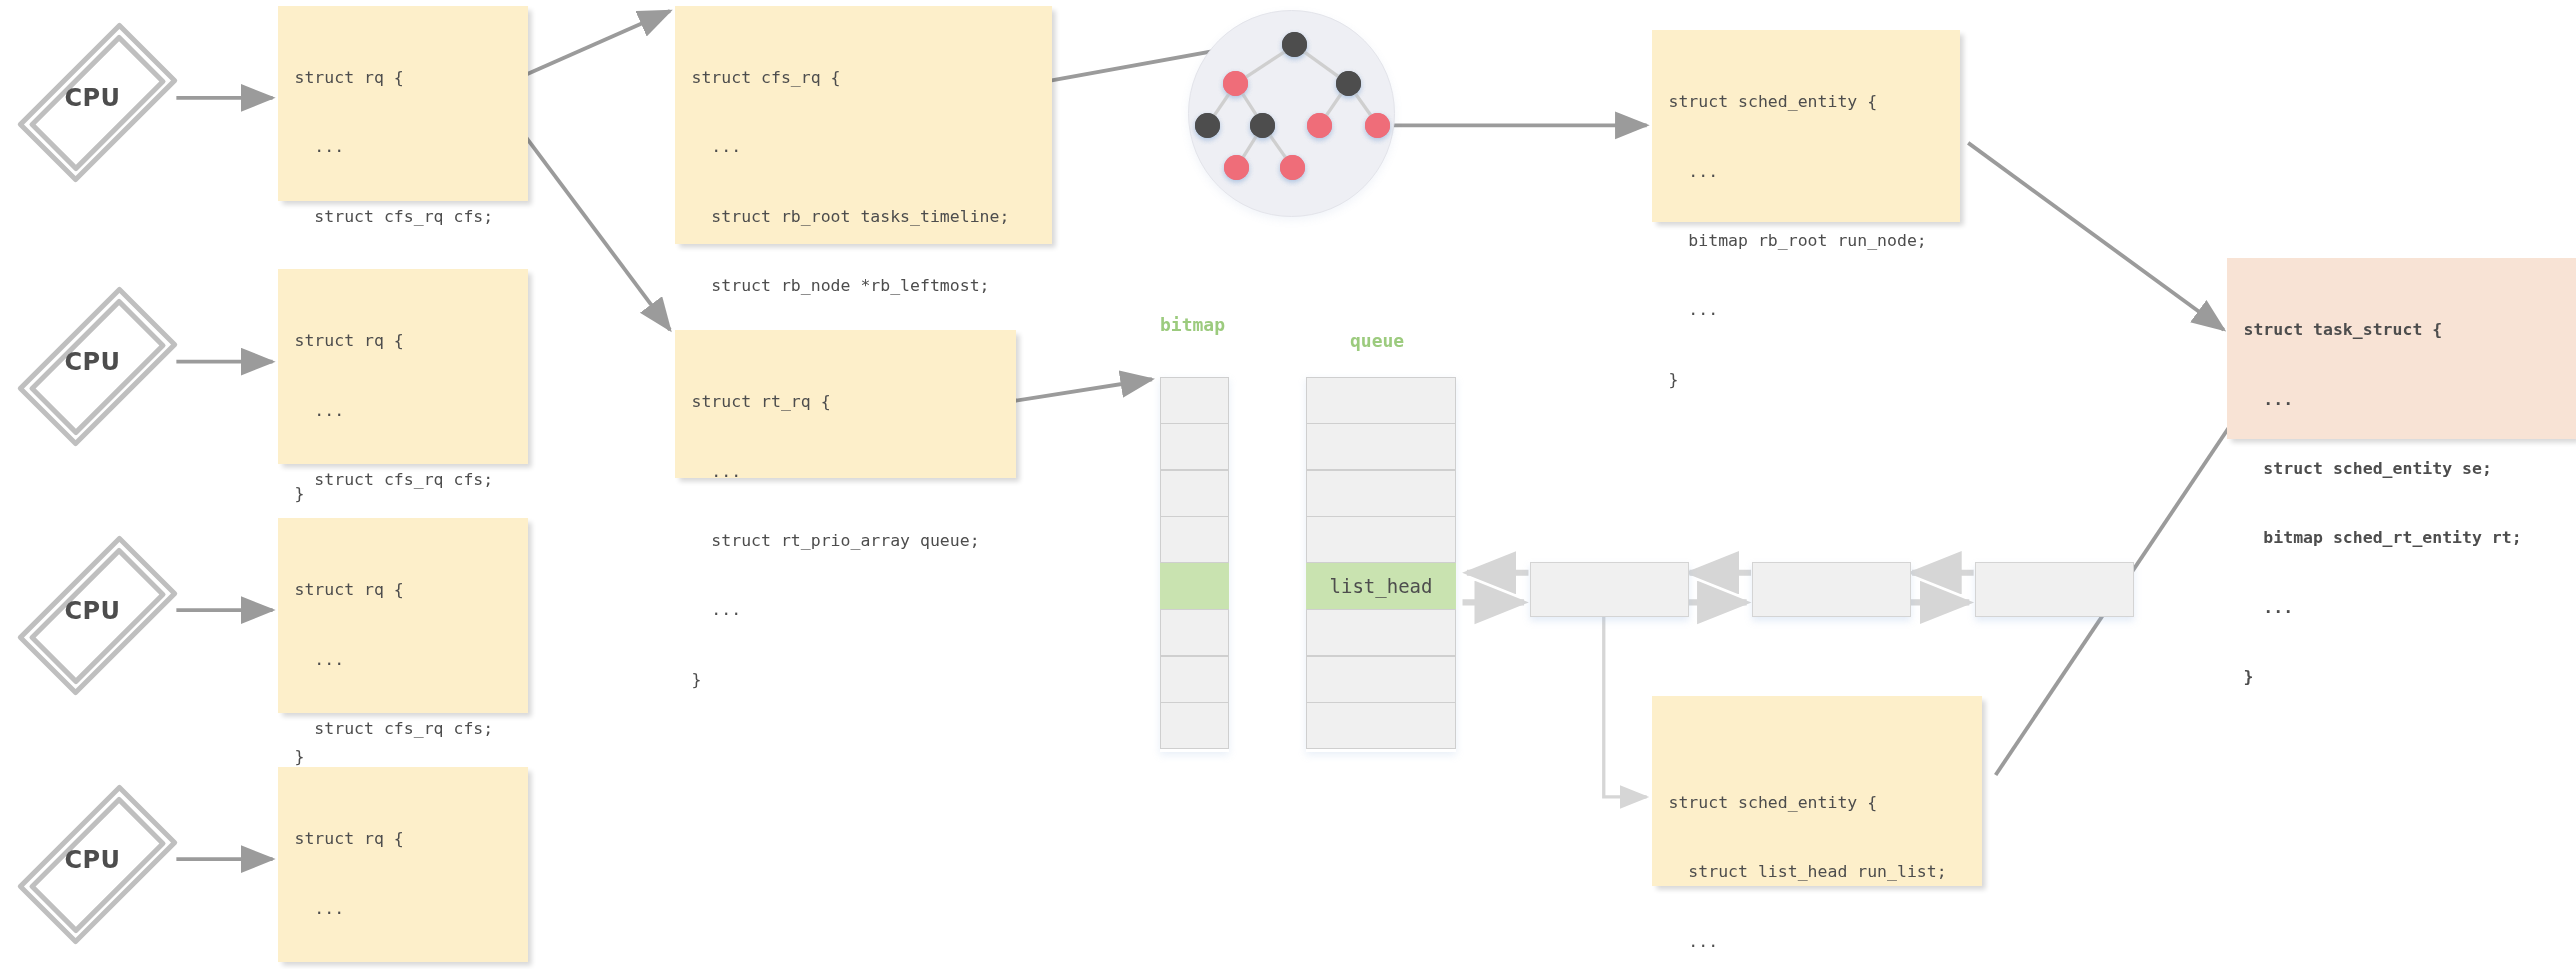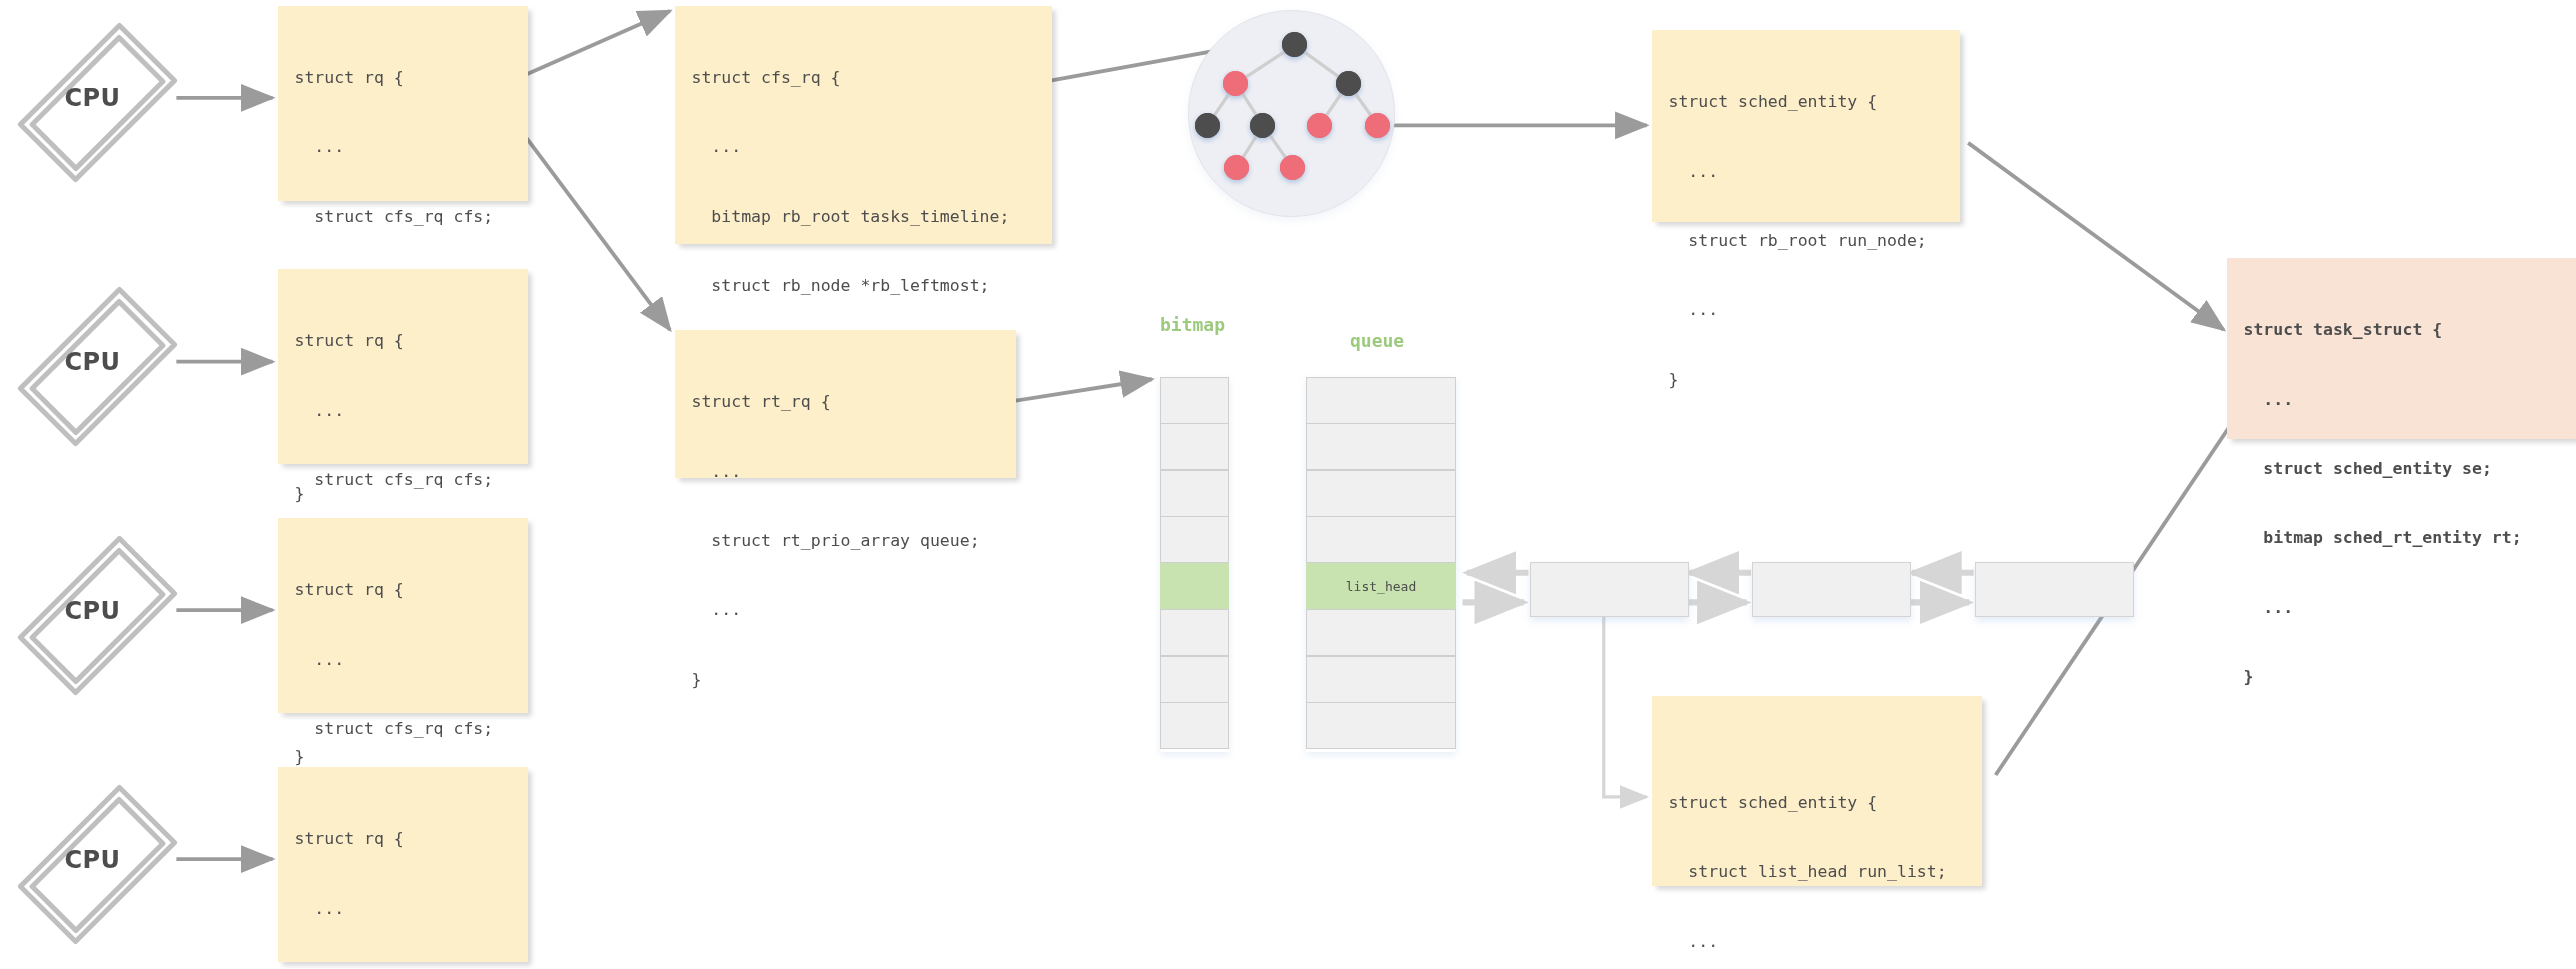--- a/index.html
+++ b/index.html
@@ -111,21 +111,21 @@
   }
   .cell {
     box-sizing: border-box;
     background: #f0f0f0;
     border: 0.5px solid #cfcfcf;
     margin-top: -0.5px;
     display: flex;
     align-items: center;
     justify-content: center;
     font-family: "DejaVu Sans Mono", monospace;
-    font-size: 13px;
+    font-size: 19px;
     color: #4d4d4d;
   }
   .cell.hl { background: #c9e3b0; border-color: #c9e3b0; }
 
   
   .lnode {
     position: absolute;
     box-sizing: border-box;
     background: #f0f0f0;
     border: 0.5px solid #d4d4d4;
@@ -237,21 +237,21 @@
     <span class="ln">  struct cfs_rq cfs;</span>
     
     
     
     
   </div>
 
   <div class="sbox" style="left:675px; top:5.5px; width:377px; height:238px;">
     <span class="ln">struct cfs_rq {</span>
     <span class="ln">  ...</span>
-    <span class="ln">  bitmap rb_root tasks_timeline;</span>
+    <span class="ln">  struct rb_root tasks_timeline;</span>
     <span class="ln">  struct rb_node *rb_leftmost;</span>
     <span class="ln">  ...</span>
     <span class="ln">}</span>
   </div>
 
   <div class="sbox" style="left:675px; top:330px; width:341px; height:148px;">
     <span class="ln">struct rt_rq {</span>
     <span class="ln">  ...</span>
     <span class="ln">  struct rt_prio_array queue;</span>
     <span class="ln">  ...</span>
@@ -289,21 +289,21 @@
   <div class="rbnode black" style="left:1195px; top:113px; width:25px; height:25px;"></div>
   <div class="rbnode black" style="left:1250px; top:113px; width:25px; height:25px;"></div>
   <div class="rbnode red" style="left:1307px; top:113px; width:25px; height:25px;"></div>
   <div class="rbnode red" style="left:1365px; top:113px; width:25px; height:25px;"></div>
   <div class="rbnode red" style="left:1224px; top:155px; width:25px; height:25px;"></div>
   <div class="rbnode red" style="left:1280px; top:155px; width:25px; height:25px;"></div>
 
   <div class="sbox" style="left:1652px; top:30px; width:308px; height:192px;">
     <span class="ln">struct sched_entity {</span>
     <span class="ln">  ...</span>
-    <span class="ln">  struct rb_root run_node;</span>
+    <span class="ln">  bitmap rb_root run_node;</span>
     <span class="ln">  ...</span>
     <span class="ln">}</span>
   </div>
 
   <div class="sbox peach" style="left:2227px; top:258px; width:349px; height:181px;font-weight:bold;">
     <span class="ln">struct task_struct {</span>
     <span class="ln">  ...</span>
     <span class="ln">  struct sched_entity se;</span>
     <span class="ln">  bitmap sched_rt_entity rt;</span>
     <span class="ln">  ...</span>

